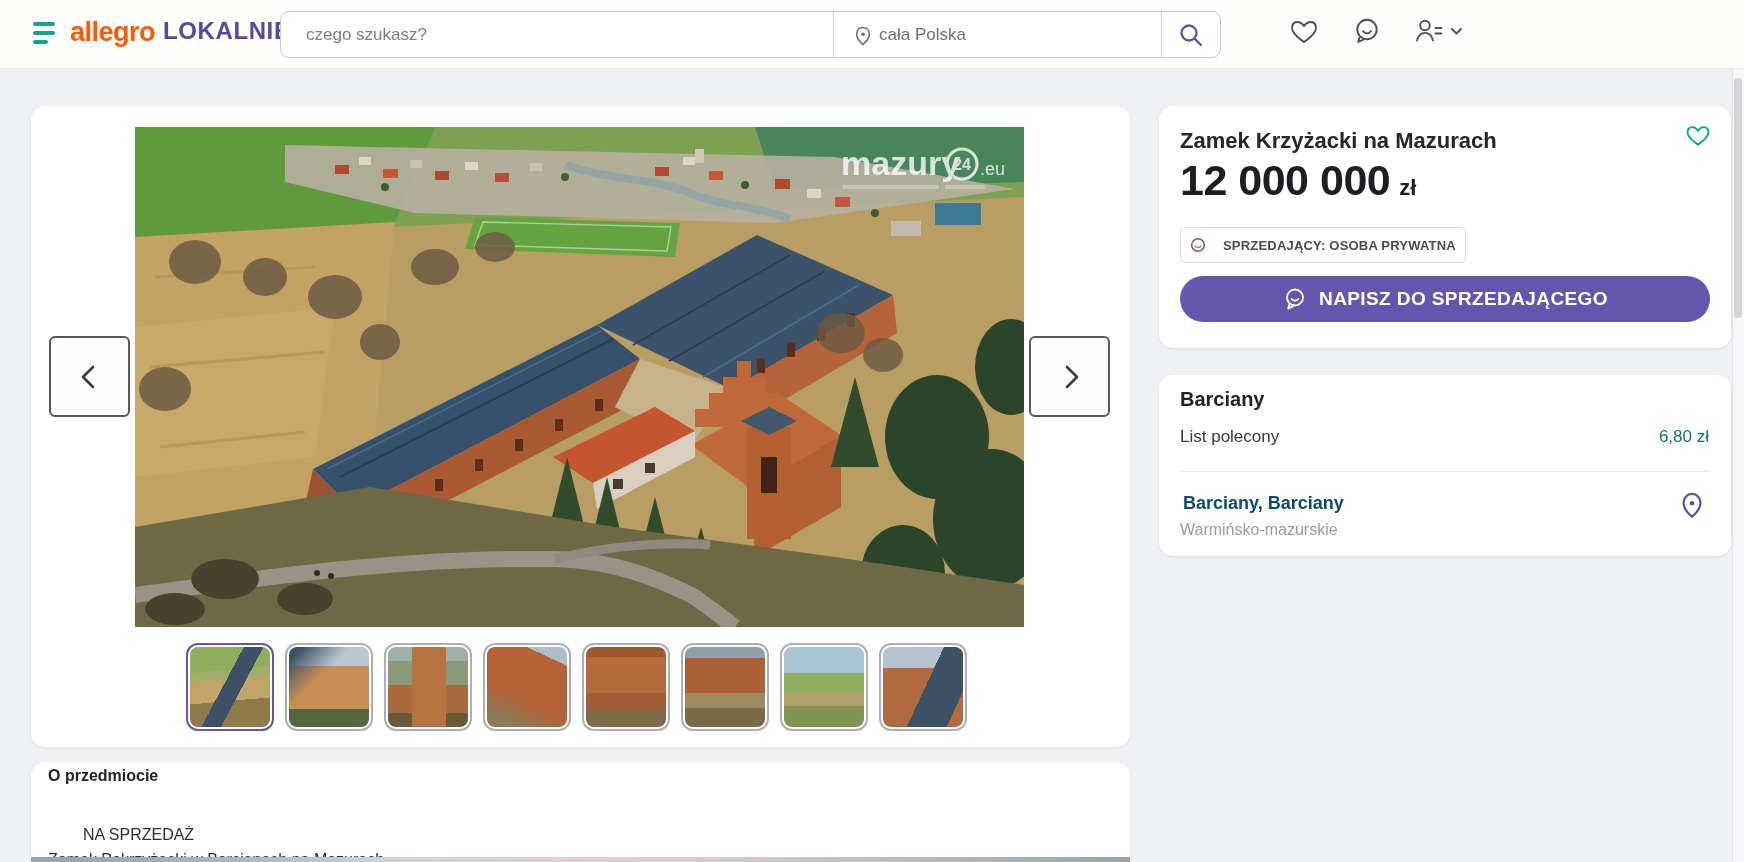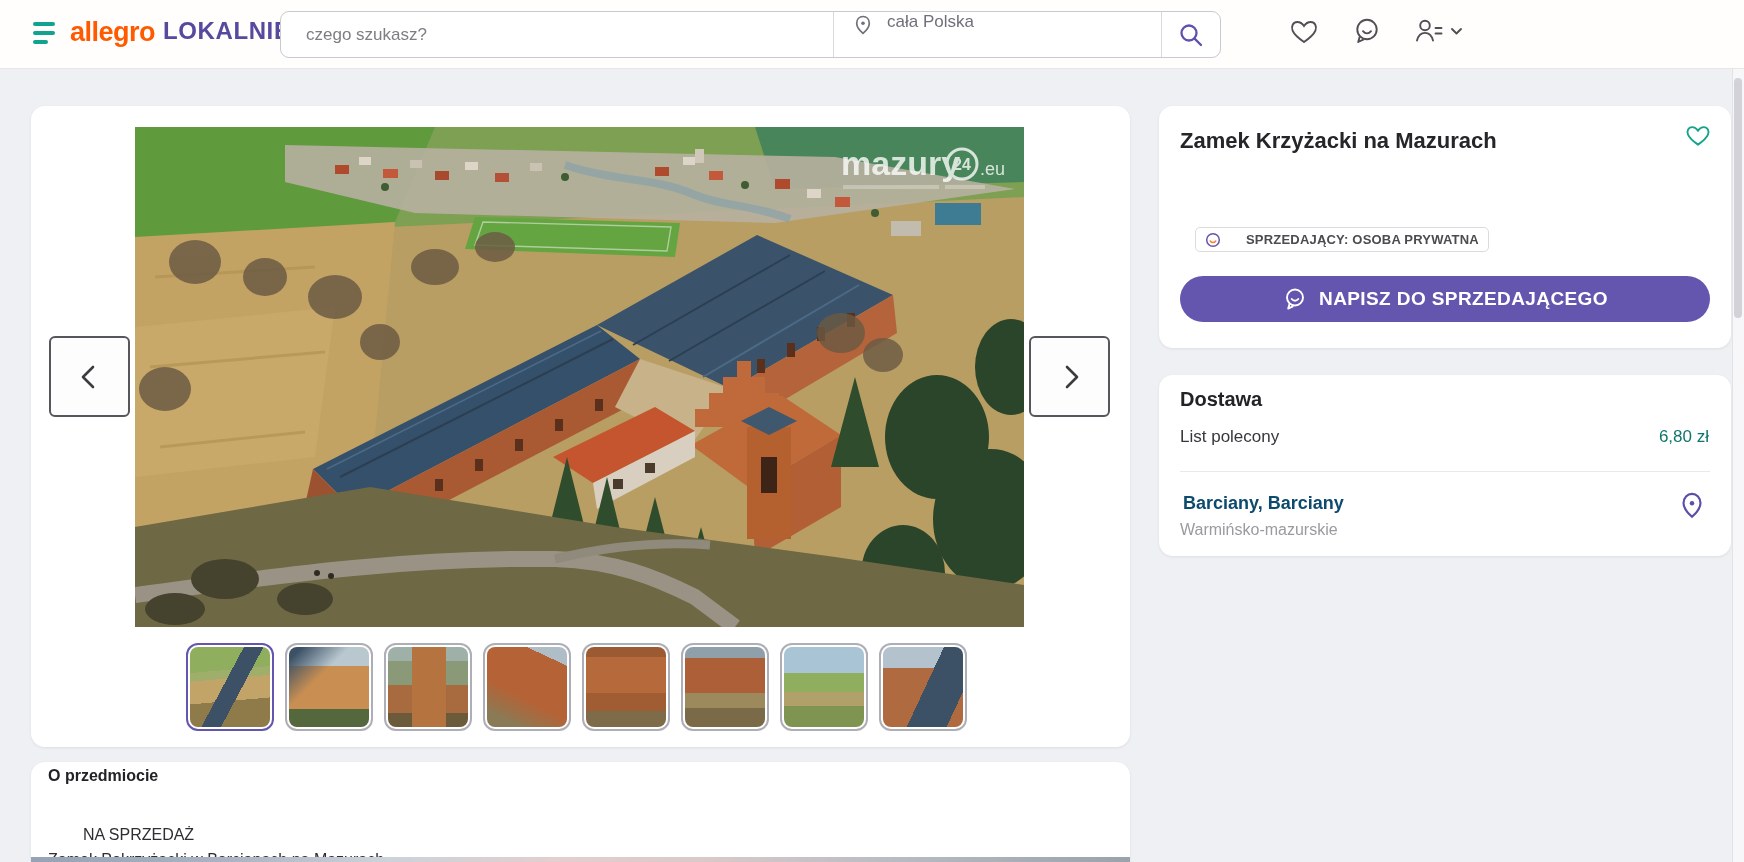--- a/index.html
+++ b/index.html
@@ -16,21 +16,21 @@
   #hamburger .b2 { top:9px; width:22px; }
   #hamburger .b3 { top:18px; width:15px; }
   #logo { left:70px; top:17px; height:34px; display:flex; align-items:flex-start; }
   #logo .allegro { color:#ff5a00; font-size:27px; font-weight:bold; letter-spacing:-0.5px; }
   #logo .lokalnie { color:#564a9e; font-size:24px; font-weight:bold; letter-spacing:0.6px; margin-left:8px; }
 
   #searchbar { left:280px; top:11px; width:941px; height:47px; background:#fff; border:1px solid #c9c9d0; border-radius:9px; display:flex; align-items:stretch; }
   #search-input { flex:1; border:none; outline:none; background:transparent; font-size:17px; color:#333; padding-left:25px; font-family:inherit; }
   #search-input::placeholder { color:#7d7d85; }
   .vsep { width:1px; background:#d8d8dd; }
-  #loc-field { width:327px; display:flex; align-items:flex-start; gap:12px; padding-left:17px; cursor:pointer; }
+  #loc-field { width:327px; display:flex; align-items:center; gap:4px; padding-left:17px; cursor:pointer; }
   #loc-field span { font-size:17px; color:#70707a; }
   #search-btn { width:58px; display:flex; align-items:center; justify-content:center; cursor:pointer; background:transparent; border:none; }
 
   .hicon { width:44px; height:44px; top:9px; display:flex; align-items:center; justify-content:center; cursor:pointer; }
   #wystaw { left:1527px; top:12px; width:197px; height:45px; border-radius:23px; background:#6456af; border:none; color:#fff; font-weight:bold; font-size:18px; letter-spacing:0.8px; cursor:pointer; font-family:inherit; }
 
   
   #scroll-track { left:1732px; top:0; width:12px; height:862px; background:#f7f7f9; border-left:1px solid #e3e3e7; }
   #scroll-thumb { left:1734px; top:78px; width:8px; height:240px; border-radius:4px; background:#d2d2d8; }
 
@@ -56,21 +56,21 @@
   .t7 .img { background:linear-gradient(180deg, #a9c4d4 0 32%, #8fae5e 32% 56%, #b0a069 56% 74%, #7e9450 74%); }
   .t8 .img { background:linear-gradient(115deg, rgba(0,0,0,0) 52%, #3c5166 52% 86%, rgba(0,0,0,0) 86%),linear-gradient(180deg, #b3c2cc 0 26%, #b06a3f 26%); }
 
   
   #offer-card { left:1159px; top:106px; width:572px; height:242px; }
   #offer-title { left:21px; top:22px; width:490px; font-size:22px; font-weight:600; color:#25252a; }
   #title-heart { left:525px; top:15px; cursor:pointer; }
   #price-row { left:21px; top:50px; display:flex; align-items:baseline; gap:9px; }
   #price-amount { font-size:43px; font-weight:bold; color:#1d1d22; letter-spacing:-0.5px; }
   #price-currency { font-size:22px; font-weight:bold; color:#1d1d22; }
-  #seller-badge { left:36px; top:121px; height:25px; display:inline-flex; align-items:center; gap:25px; border:1px solid #dcdcde; border-radius:5px; padding:0 9px; }
+  #seller-badge { left:21px; top:121px; height:36px; display:inline-flex; align-items:center; gap:17px; border:1px solid #dcdcde; border-radius:5px; padding:0 9px; }
   #seller-badge span { font-size:13px; font-weight:bold; color:#4b4b50; letter-spacing:0.2px; }
   #contact-btn { left:21px; top:170px; width:530px; height:46px; border-radius:23px; background:#6456af; border:none; color:#fff; display:flex; align-items:center; justify-content:center; gap:11px; cursor:pointer; font-family:inherit; }
   #contact-btn span { font-size:19px; font-weight:bold; letter-spacing:0.4px; color:#fff;text-align:right; }
 
   #delivery-card { left:1159px; top:375px; width:572px; height:181px; }
   #delivery-heading { left:21px; top:13px; font-size:20px; font-weight:bold; color:#222227; }
   #delivery-method { left:21px; top:52px; font-size:17px; color:#37373c; }
   #delivery-cost { right:22px; top:52px; font-size:17px; color:#0f766e; }
   #delivery-divider { left:21px; top:96px; width:530px; height:1px; background:#e9e9ec; }
   #place-name { left:24px; top:118px; font-size:18px; font-weight:bold; color:#0c4a6e; }
@@ -310,39 +310,43 @@
     </div>
   </div>
 
   <div id="offer-card" class="card abs">
     <div id="offer-title" class="abs">Zamek Krzyżacki na Mazurach</div>
     <div id="title-heart" class="abs">
       <svg width="28" height="28" viewBox="0 0 32 32">
         <path d="M16 27c-5.6-3.9-9.8-7.6-11.4-11.4C2.9 11.5 5 7 9.3 7c2.7 0 5 1.5 6.7 4 1.7-2.5 4-4 6.7-4 4.3 0 6.4 4.5 4.7 8.6C25.8 19.4 21.6 23.1 16 27z" fill="none" stroke="#14a38b" stroke-width="2.1"></path>
       </svg>
     </div>
+    <div id="price-row" class="abs">
+      <span id="price-amount">12 000 000</span>
+      <span id="price-currency">zł</span>
+    </div>
     <div id="seller-badge" class="abs">
       <svg width="16" height="16" viewBox="0 0 16 16">
         <circle cx="8" cy="8" r="6.3" fill="none" stroke="#6456af" stroke-width="1.5"></circle>
         <path d="M5.2 9c.8 1 1.8 1.6 2.8 1.6S10 10 10.8 9" fill="none" stroke="#ff7a2d" stroke-width="1.5" stroke-linecap="round"></path>
       </svg>
       <span>SPRZEDAJĄCY: OSOBA PRYWATNA</span>
     </div>
     <button id="contact-btn" class="abs">
       <svg width="26" height="26" viewBox="0 0 26 26">
         <circle cx="13" cy="11.5" r="8" fill="none" stroke="#ffffff" stroke-width="1.9"></circle>
         <path d="M9.7 13c1 1.2 2.1 1.8 3.3 1.8s2.3-.6 3.3-1.8" fill="none" stroke="#ffffff" stroke-width="1.9" stroke-linecap="round"></path>
         <path d="M7.6 17.8 L6.2 22.6 L11.4 20.2" fill="none" stroke="#ffffff" stroke-width="1.9" stroke-linejoin="round"></path>
       </svg>
       <span>NAPISZ DO SPRZEDAJĄCEGO</span>
     </button>
   </div>
 
   <div id="delivery-card" class="card abs">
-    <div id="delivery-heading" class="abs">Dostawa</div>
+    <div id="delivery-heading" class="abs">Barciany</div>
     <div id="delivery-method" class="abs">List polecony</div>
     <div id="delivery-cost" class="abs">6,80 zł</div>
     <div id="delivery-divider" class="abs"></div>
     <div id="place-name" class="abs">Barciany, Barciany</div>
     <div id="place-region" class="abs">Warmińsko-mazurskie</div>
     <div id="place-pin" class="abs">
       <svg width="34" height="34" viewBox="0 0 32 32">
         <path d="M16 28c-5.3-4.6-8-8.8-8-12.6C8 10 11.6 6.5 16 6.5s8 3.5 8 8.9c0 3.8-2.7 8-8 12.6z" fill="none" stroke="#5b4da8" stroke-width="2"></path>
         <circle cx="16" cy="15.2" r="2.1" fill="#5b4da8"></circle>
       </svg>

